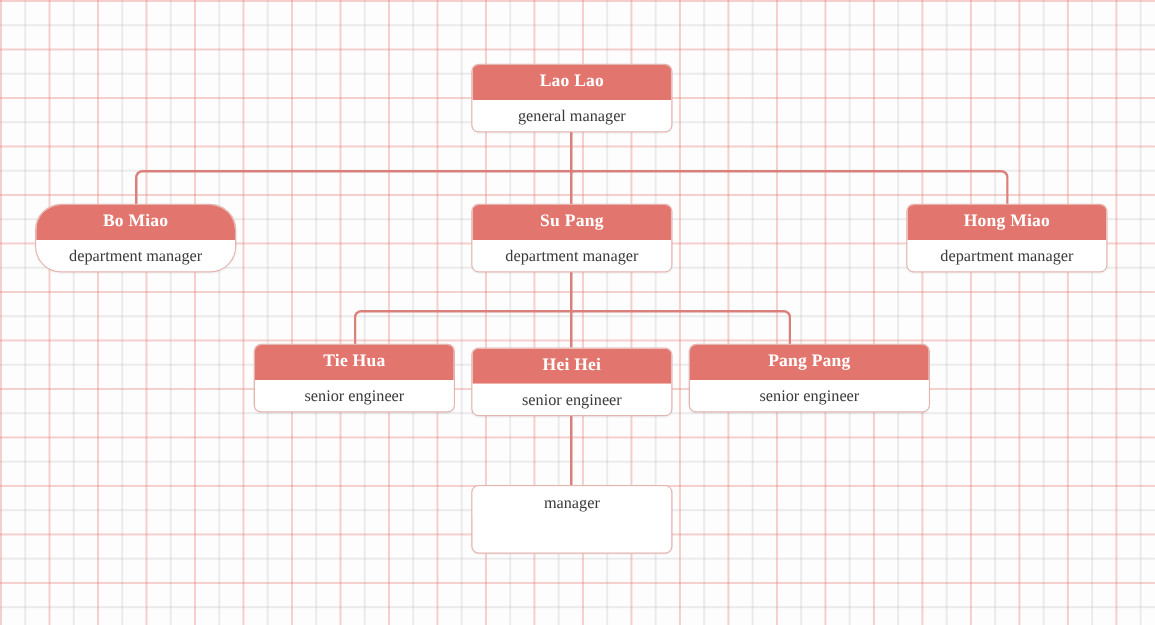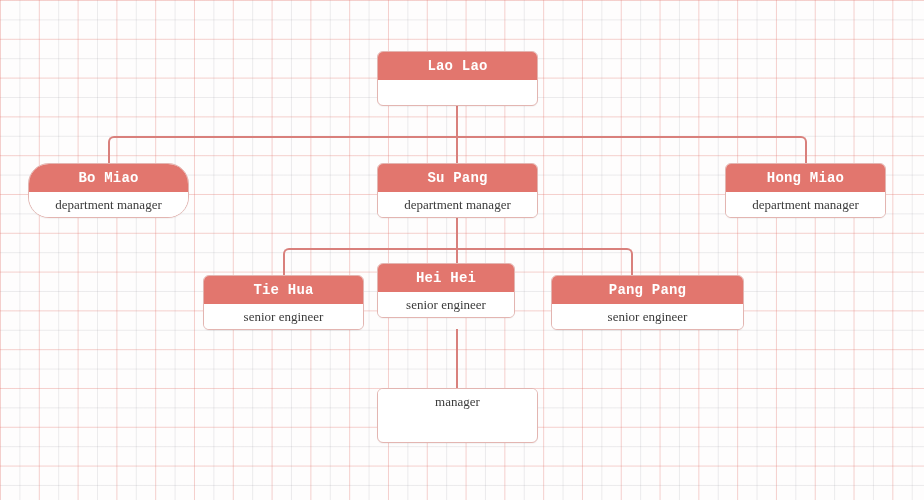--- a/index.html
+++ b/index.html
@@ -73,21 +73,20 @@
   }
   .node-title {
     height: 28px;
     line-height: 28px;
     text-align: center;
     color: #ffffff;
     background-color: #e2766e;
     font-weight: bold;
     font-size: 14px;
     letter-spacing: 0.2px;
-    font-family: Liberation Mono, monospace;
   }
   .node-role {
     height: 25px;
     line-height: 25px;
     text-align: center;
     color: #3a3a3a;
     background-color: #ffffff;
     font-size: 13px;
   }
 </style>
@@ -109,20 +108,21 @@
   <div class="elbow elbow-left" style="left:283px; top:248px; width:174px; height:30px;"></div>
 
   <div class="conn conn-v" style="left:456px; top:248px; width:2px; height:30px;"></div>
 
   <div class="elbow elbow-right" style="left:457px; top:248px; width:174px; height:30px;"></div>
 
   <div class="conn conn-v" style="left:456px; top:329px; width:2px; height:60px;"></div>
 
   <div class="node" style="left:377px; top:51px; width:161px; height:55px;">
     <div class="node-title">Lao Lao</div>
+    <div class="node-role">general manager</div>
   </div>
 
   <div class="node" style="left:28px; top:163px; width:161px; height:55px;border-radius:21px;">
     <div class="node-title">Bo Miao</div>
     <div class="node-role">department manager</div>
   </div>
 
   <div class="node" style="left:377px; top:163px; width:161px; height:55px;">
     <div class="node-title">Su Pang</div>
     <div class="node-role">department manager</div>
@@ -131,21 +131,21 @@
   <div class="node" style="left:725px; top:163px; width:161px; height:55px;">
     <div class="node-title">Hong Miao</div>
     <div class="node-role">department manager</div>
   </div>
 
   <div class="node" style="left:203px; top:275px; width:161px; height:55px;">
     <div class="node-title">Tie Hua</div>
     <div class="node-role">senior engineer</div>
   </div>
 
-  <div class="node" style="left:377px; top:263px; width:138px; height:55px;">
+  <div class="node" style="left:377px; top:278px; width:161px; height:55px;">
     <div class="node-title">Hei Hei</div>
     <div class="node-role">senior engineer</div>
   </div>
 
   <div class="node" style="left:551px; top:275px; width:193px; height:55px;">
     <div class="node-title">Pang Pang</div>
     <div class="node-role">senior engineer</div>
   </div>
 
   <div class="node" style="left:377px; top:388px; width:161px; height:55px;">

